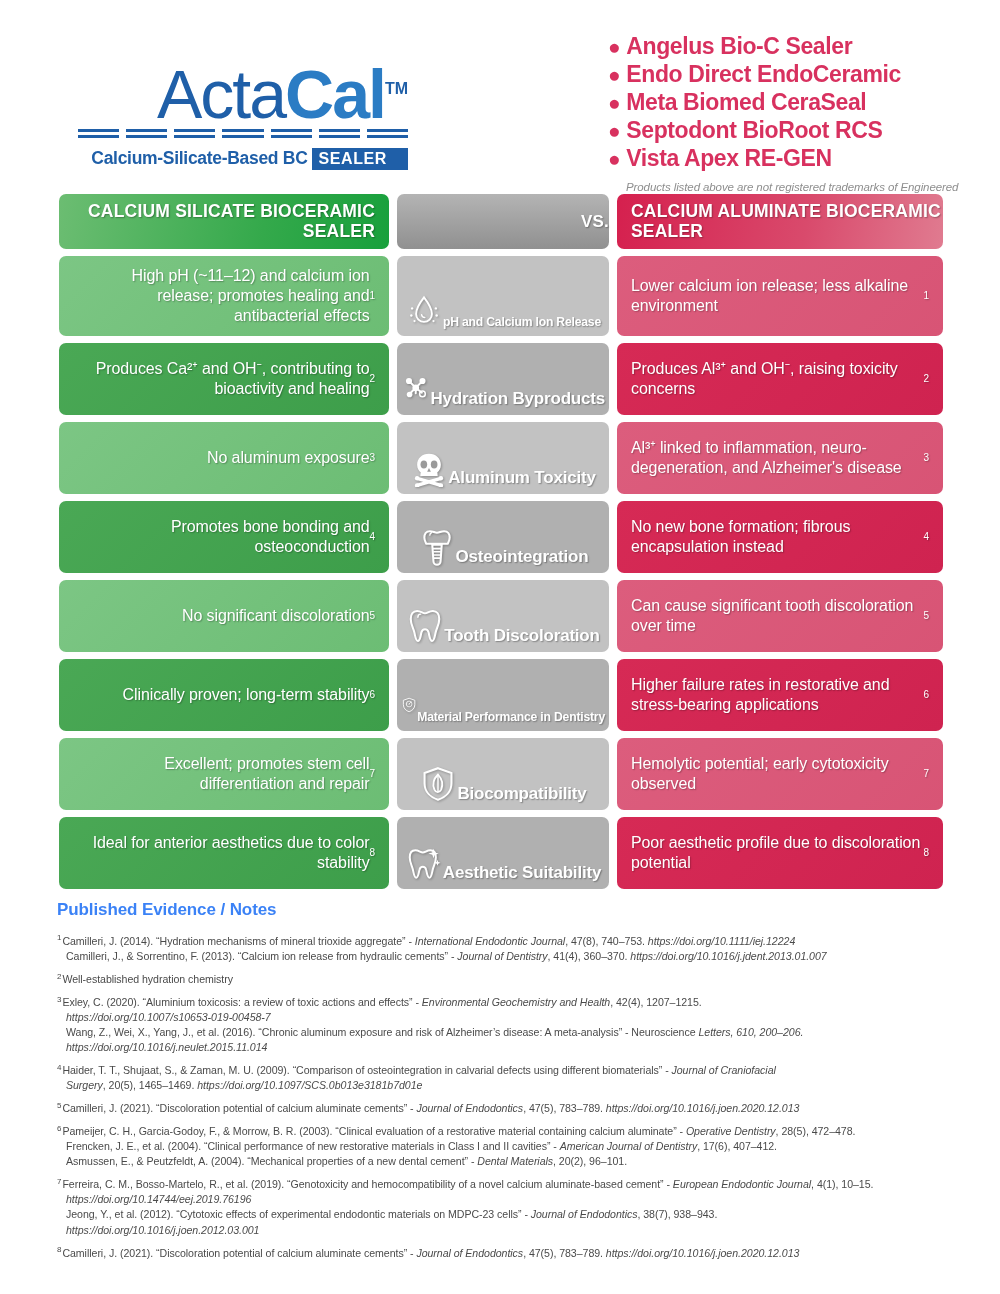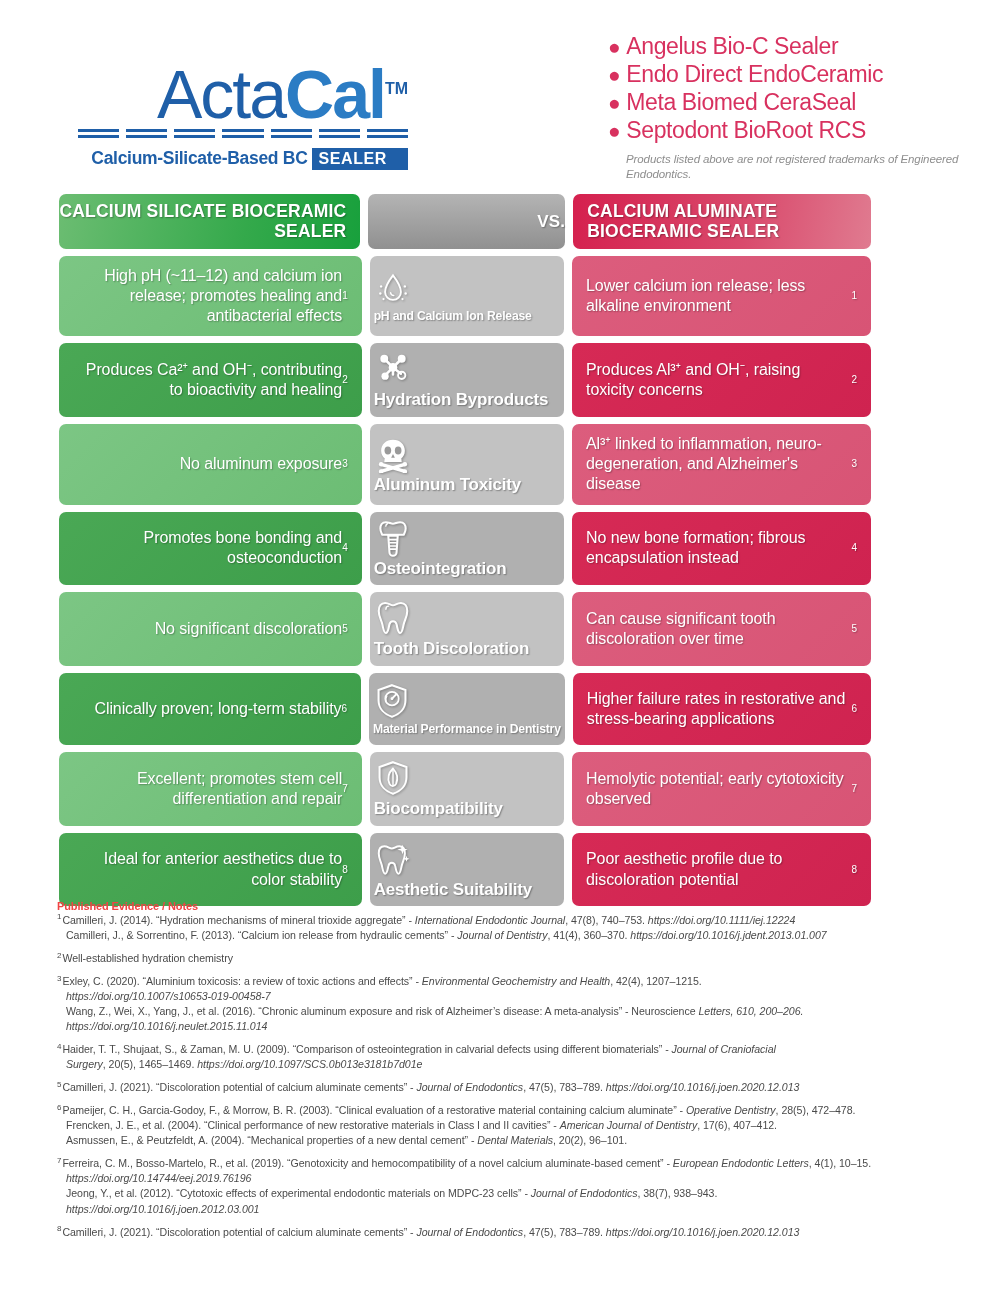--- a/index.html
+++ b/index.html
@@ -33,32 +33,32 @@
     margin-top: 7px; font-size: 17.5px; font-weight: bold;
     color: #1f5fa8; letter-spacing: -0.3px; white-space: nowrap;
   }
   .logo-sealer {
     background: #1f5fa8; color: #ffffff; padding: 2px 21px 3px 7px;
     margin-left: 4px; letter-spacing: 0.6px; font-size: 16px;
   }
 
   .products { position: absolute; right: 22px; top: 32px; width: 370px; }
   .product-item {
-    color: #d8315f; font-weight: normal; font-size: 23px;
+    color: #d8315f; font-weight: bold; font-size: 23px;
     line-height: 1.22; letter-spacing: -0.4px; white-space: nowrap;
   }
   .product-item .bullet { margin-right: 6px; font-size: 21px; }
   .disclaimer {
     margin-top: 8px; margin-left: 18px;
     font-size: 11.5px; color: #8e8e8e; font-style: italic;
     line-height: 1.28; letter-spacing: -0.1px;
   }
 
   
-  .table { position: absolute; left: 59px; top: 194px; width: 812px; }
+  .table { position: absolute; left: 59px; top: 194px; width: 884px; }
   .trow { display: flex; gap: 8px; margin-bottom: 7px; }
   .cell {
     border-radius: 7px; position: relative;
     display: flex; color: #ffffff;
   }
   .col-left   { width: 330px; }
   .col-mid    { width: 212px; }
   .col-right  { width: 326px; }
 
   
@@ -91,39 +91,39 @@
   .g-dark  { background: linear-gradient(135deg,#4aa855 0%,#3d9e4a 100%); }
   .g-light { background: linear-gradient(135deg,#7cc684 0%,#6cbd74 100%); }
   
   .r-dark  { background: linear-gradient(135deg,#d62a55 0%,#cf2350 100%); }
   .r-light { background: linear-gradient(135deg,#dc5d7d 0%,#d85475 100%); }
   
   .m-dark  { background: #b0b0b0; }
   .m-light { background: #c2c2c2; }
 
   .mid-inner {
-    width: 100%; display: flex; flex-direction: column;
-    align-items: flex-start; justify-content: center; padding: 7px 4px 7px 4px;
+    width: 100%; display: flex; flex-direction: row;
+    align-items: flex-end; justify-content: center; padding: 7px 4px 7px 4px;
   }
   .mid-icon { width: 38px; height: 38px; display: block; }
   .mid-icon svg { width: 100%; height: 100%; display: block;
     filter: drop-shadow(1px 1px 1.2px rgba(0,0,0,0.28)); }
   .mid-label {
     margin-top: 3px; font-size: 17px; font-weight: bold;
     color: #ffffff; text-align: center; line-height: 1.1;
     letter-spacing: -0.2px; white-space: nowrap;
     text-shadow: 1px 1px 1.4px rgba(0,0,0,0.33);
   }
   .mid-label.small { font-size: 12.2px; }
 
   
   .notes { position: absolute; left: 57px; top: 900px; width: 890px; }
   .notes-title {
-    font-size: 11px; font-weight: bold; color: #ef4444;
-    margin-bottom: 1px; letter-spacing: -0.1px;
+    font-size: 17px; font-weight: bold; color: #3b82f6;
+    margin-bottom: 14px; letter-spacing: -0.1px;
   }
   .note { margin-bottom: 8px; font-size: 10.6px; color: #4a4a4a; line-height: 1.42; }
   .note-line { padding-left: 9px; letter-spacing: -0.05px; }
   .note-line.first { padding-left: 0; text-indent: 0; }
   .note-line.first .mark {
     font-size: 8px; vertical-align: super; line-height: 0; margin-right: 1px;
   }
   .ital { font-style: italic; }
 </style>
 </head>
@@ -166,20 +166,21 @@
           </div>
       </div>
       <div class="logo-tag"><span>Calcium-Silicate-Based BC</span><span class="logo-sealer">SEALER</span></div>
     </div>
 
     <div class="products">
       <div class="product-item"><span class="bullet">●</span><span>Angelus Bio-C Sealer</span></div>
       <div class="product-item"><span class="bullet">●</span><span>Endo Direct EndoCeramic</span></div>
       <div class="product-item"><span class="bullet">●</span><span>Meta Biomed CeraSeal</span></div>
       <div class="product-item"><span class="bullet">●</span><span>Septodont BioRoot RCS</span></div>
+      <div class="product-item"><span class="bullet">●</span><span>Vista Apex RE-GEN</span></div>
       <div class="disclaimer">Products listed above are not registered trademarks of Engineered Endodontics.</div>
     </div>
   </div>
 
   <div class="table">
 
     <div class="trow">
       <div class="cell col-left hdr hdr-left">
         <div class="hdr-text">CALCIUM SILICATE BIOCERAMIC SEALER</div>
       </div>
@@ -393,21 +394,21 @@
         </div>
         <div class="note">
           <div class="note-line first"><span class="mark">5</span>Camilleri, J. (2021). “Discoloration potential of calcium aluminate cements” - <span class="ital">Journal of Endodontics</span>, 47(5), 783–789. <span class="ital">https://doi.org/10.1016/j.joen.2020.12.013</span></div>
         </div>
         <div class="note">
           <div class="note-line first"><span class="mark">6</span>Pameijer, C. H., Garcia-Godoy, F., &amp; Morrow, B. R. (2003). “Clinical evaluation of a restorative material containing calcium aluminate” - <span class="ital">Operative Dentistry</span>, 28(5), 472–478.</div>
           <div class="note-line">Frencken, J. E., et al. (2004). “Clinical performance of new restorative materials in Class I and II cavities” - <span class="ital">American Journal of Dentistry</span>, 17(6), 407–412.</div>
           <div class="note-line">Asmussen, E., &amp; Peutzfeldt, A. (2004). “Mechanical properties of a new dental cement” - <span class="ital">Dental Materials</span>, 20(2), 96–101.</div>
         </div>
         <div class="note">
-          <div class="note-line first"><span class="mark">7</span>Ferreira, C. M., Bosso-Martelo, R., et al. (2019). “Genotoxicity and hemocompatibility of a novel calcium aluminate-based cement” - <span class="ital">European Endodontic Letters</span>, 4(1), 10–15.</div>
+          <div class="note-line first"><span class="mark">7</span>Ferreira, C. M., Bosso-Martelo, R., et al. (2019). “Genotoxicity and hemocompatibility of a novel calcium aluminate-based cement” - <span class="ital">European Endodontic Journal</span>, 4(1), 10–15.</div>
           <div class="note-line"><span class="ital">https://doi.org/10.14744/eej.2019.76196</span></div>
           <div class="note-line">Jeong, Y., et al. (2012). “Cytotoxic effects of experimental endodontic materials on MDPC-23 cells” - <span class="ital">Journal of Endodontics</span>, 38(7), 938–943.</div>
           <div class="note-line"><span class="ital">https://doi.org/10.1016/j.joen.2012.03.001</span></div>
         </div>
         <div class="note">
           <div class="note-line first"><span class="mark">8</span>Camilleri, J. (2021). “Discoloration potential of calcium aluminate cements” - <span class="ital">Journal of Endodontics</span>, 47(5), 783–789. <span class="ital">https://doi.org/10.1016/j.joen.2020.12.013</span></div>
         </div>
       </div>
   </div>
 

